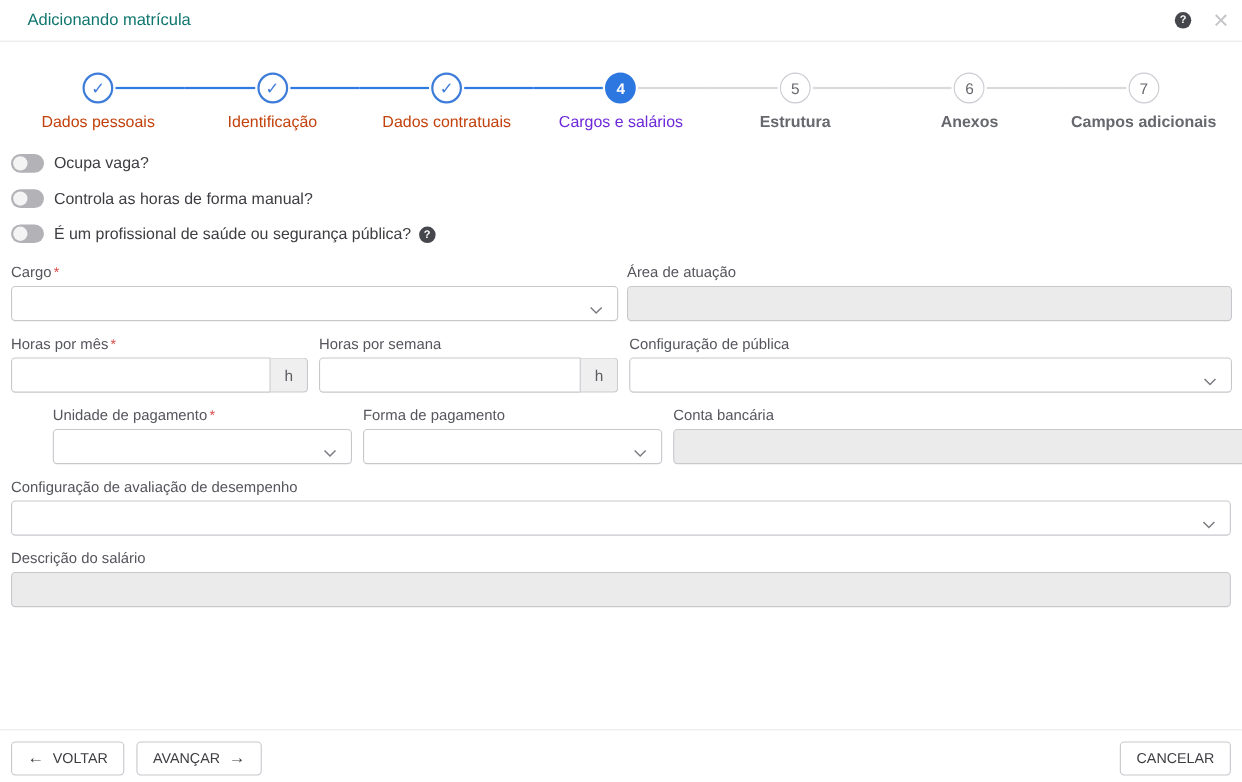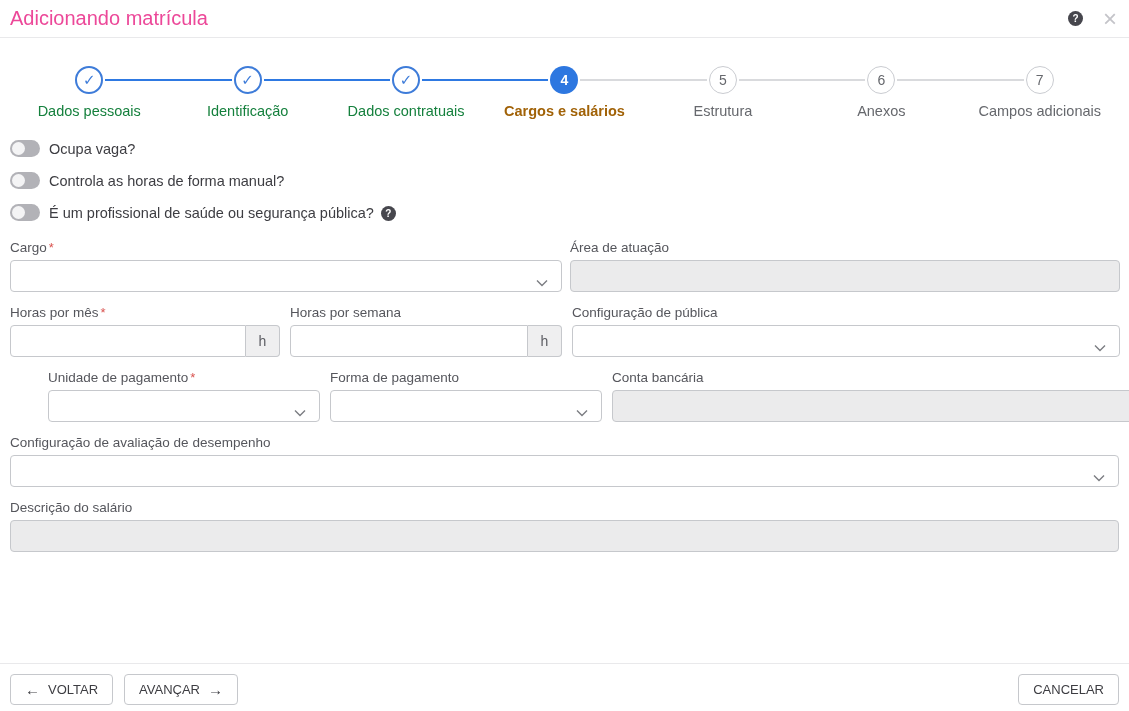--- a/index.html
+++ b/index.html
@@ -7,21 +7,21 @@
   body {
     width: 1129px; height: 711px;
     font-family: "Liberation Sans", "DejaVu Sans", sans-serif;
     color: #3d3d42;
     overflow: hidden;
     position: relative;
   }
 
   
   .header { display: flex; align-items: center; height: 37px; padding: 0 12px 0 10px; }
-  .title { flex: 1; font-size: 20px; color: #ec4899; font-weight: 400; }
+  .title { flex: 1; font-size: 15px; color: #0f766e; font-weight: 400; margin-left: 15px; }
   .help-circle {
     width: 15px; height: 15px; border-radius: 50%;
     background: #46464d; color: #fff;
     font-size: 10px; font-weight: 700;
     display: flex; align-items: center; justify-content: center;
     margin-right: 20px; cursor: pointer;
   }
   .close-x { font-size: 24px; line-height: 1; color: #c4c4c9; cursor: pointer; font-weight: 300; }
   .divider { border: none; border-top: 1px solid #e9e9eb; }
 
@@ -35,23 +35,23 @@
   .step:first-child .line.left, .step:last-child .line.right { display: none; }
   .circle {
     width: 28px; height: 28px; border-radius: 50%;
     display: flex; align-items: center; justify-content: center;
     font-size: 14px; background: #fff; z-index: 1;
   }
   .step.completed .circle { border: 2px solid #3e7cd9; color: #3e7cd9; font-size: 15px; }
   .step.active .circle { background: #2d77e0; color: #fff; font-weight: 700; }
   .step.upcoming .circle { border: 1px solid #caccd1; color: #66686d; }
   .step-label { margin-top: 9px; font-size: 14.5px; }
-  .step.completed .step-label { color: #15803d; }
-  .step.active .step-label { color: #a16207; font-weight: 700; }
-  .step.upcoming .step-label { color: #66686d; }
+  .step.completed .step-label { color: #c2410c; }
+  .step.active .step-label { color: #6d28d9; font-weight: 400; }
+  .step.upcoming .step-label { color: #66686d; font-weight: bold; }
 
   
   .toggles { margin: 21px 10px 0; }
   .toggle-row { display: flex; align-items: flex-end; margin-bottom: 15px; }
   .switch {
     width: 30px; height: 17px; border-radius: 9px;
     background: #b2b2b7; position: relative; flex: 0 0 auto;
     margin-right: 9px; cursor: pointer;
   }
   .switch .knob {

